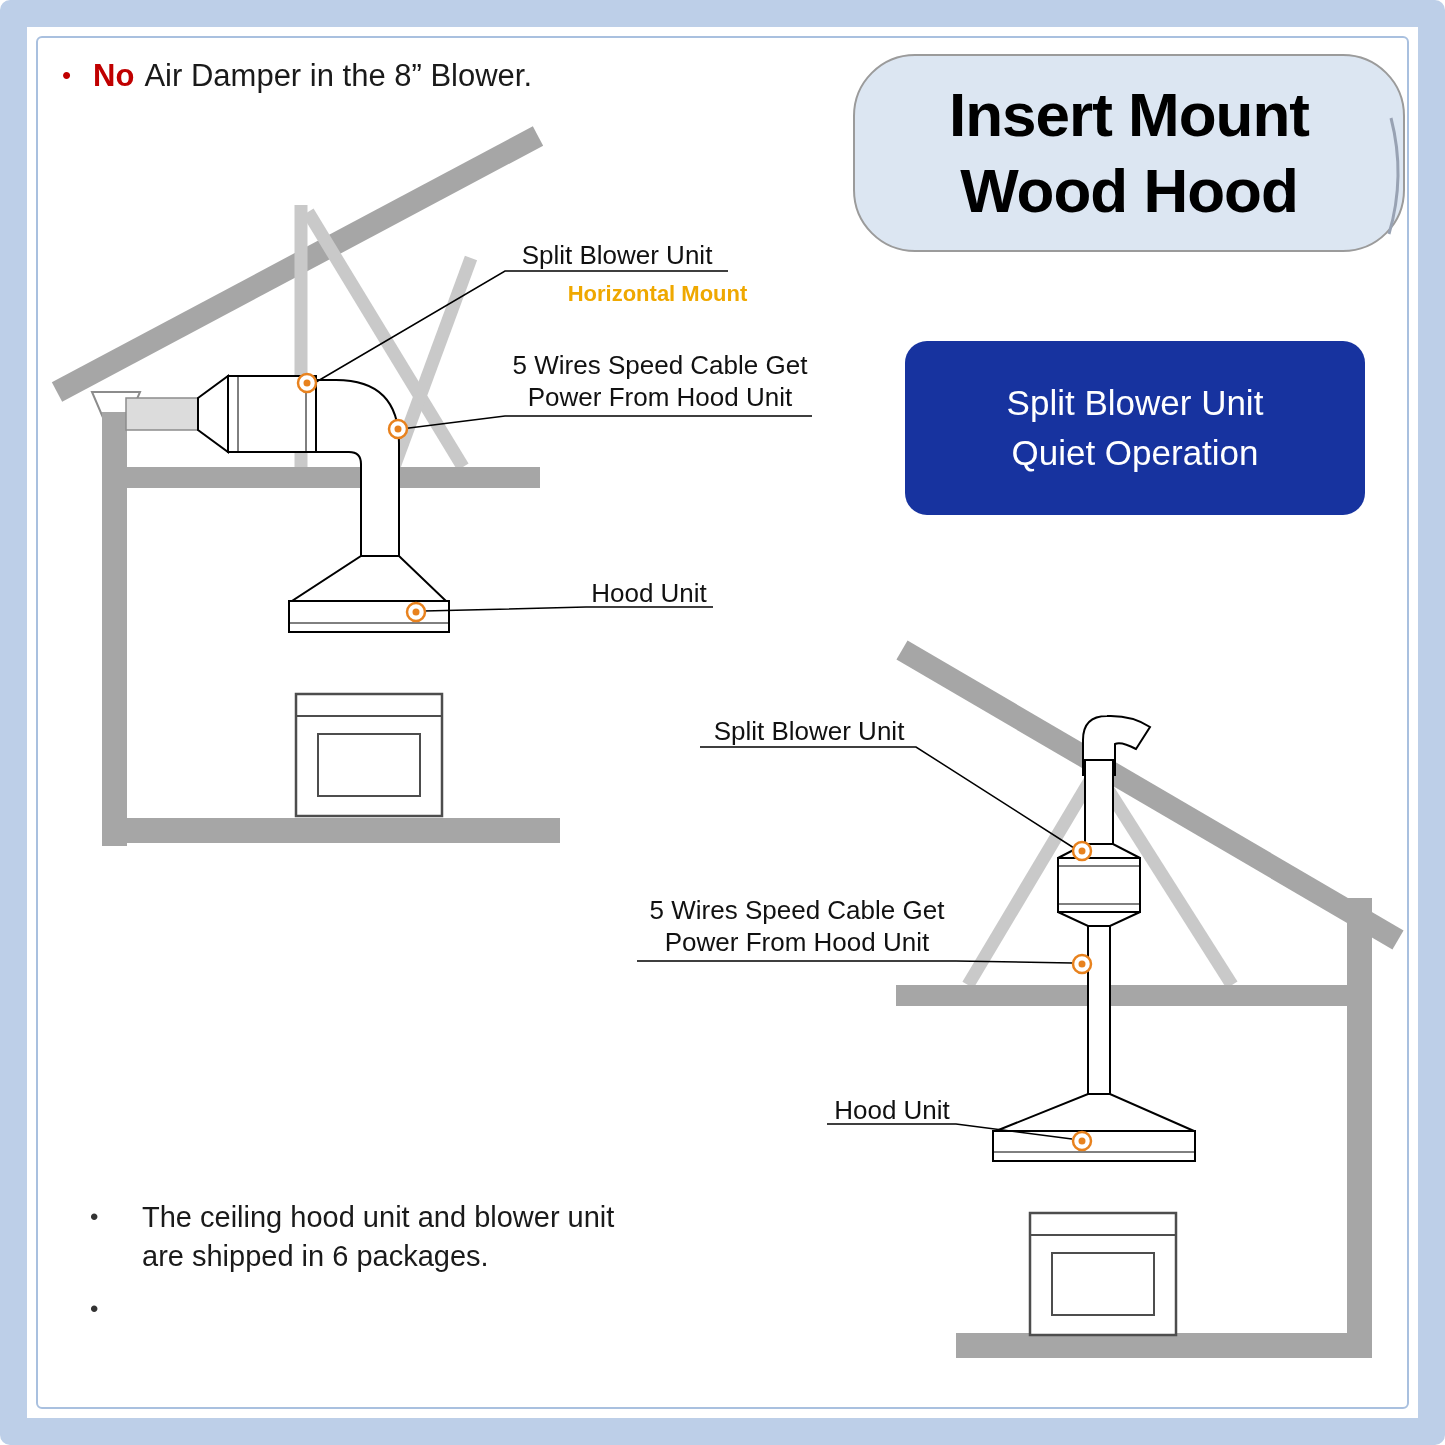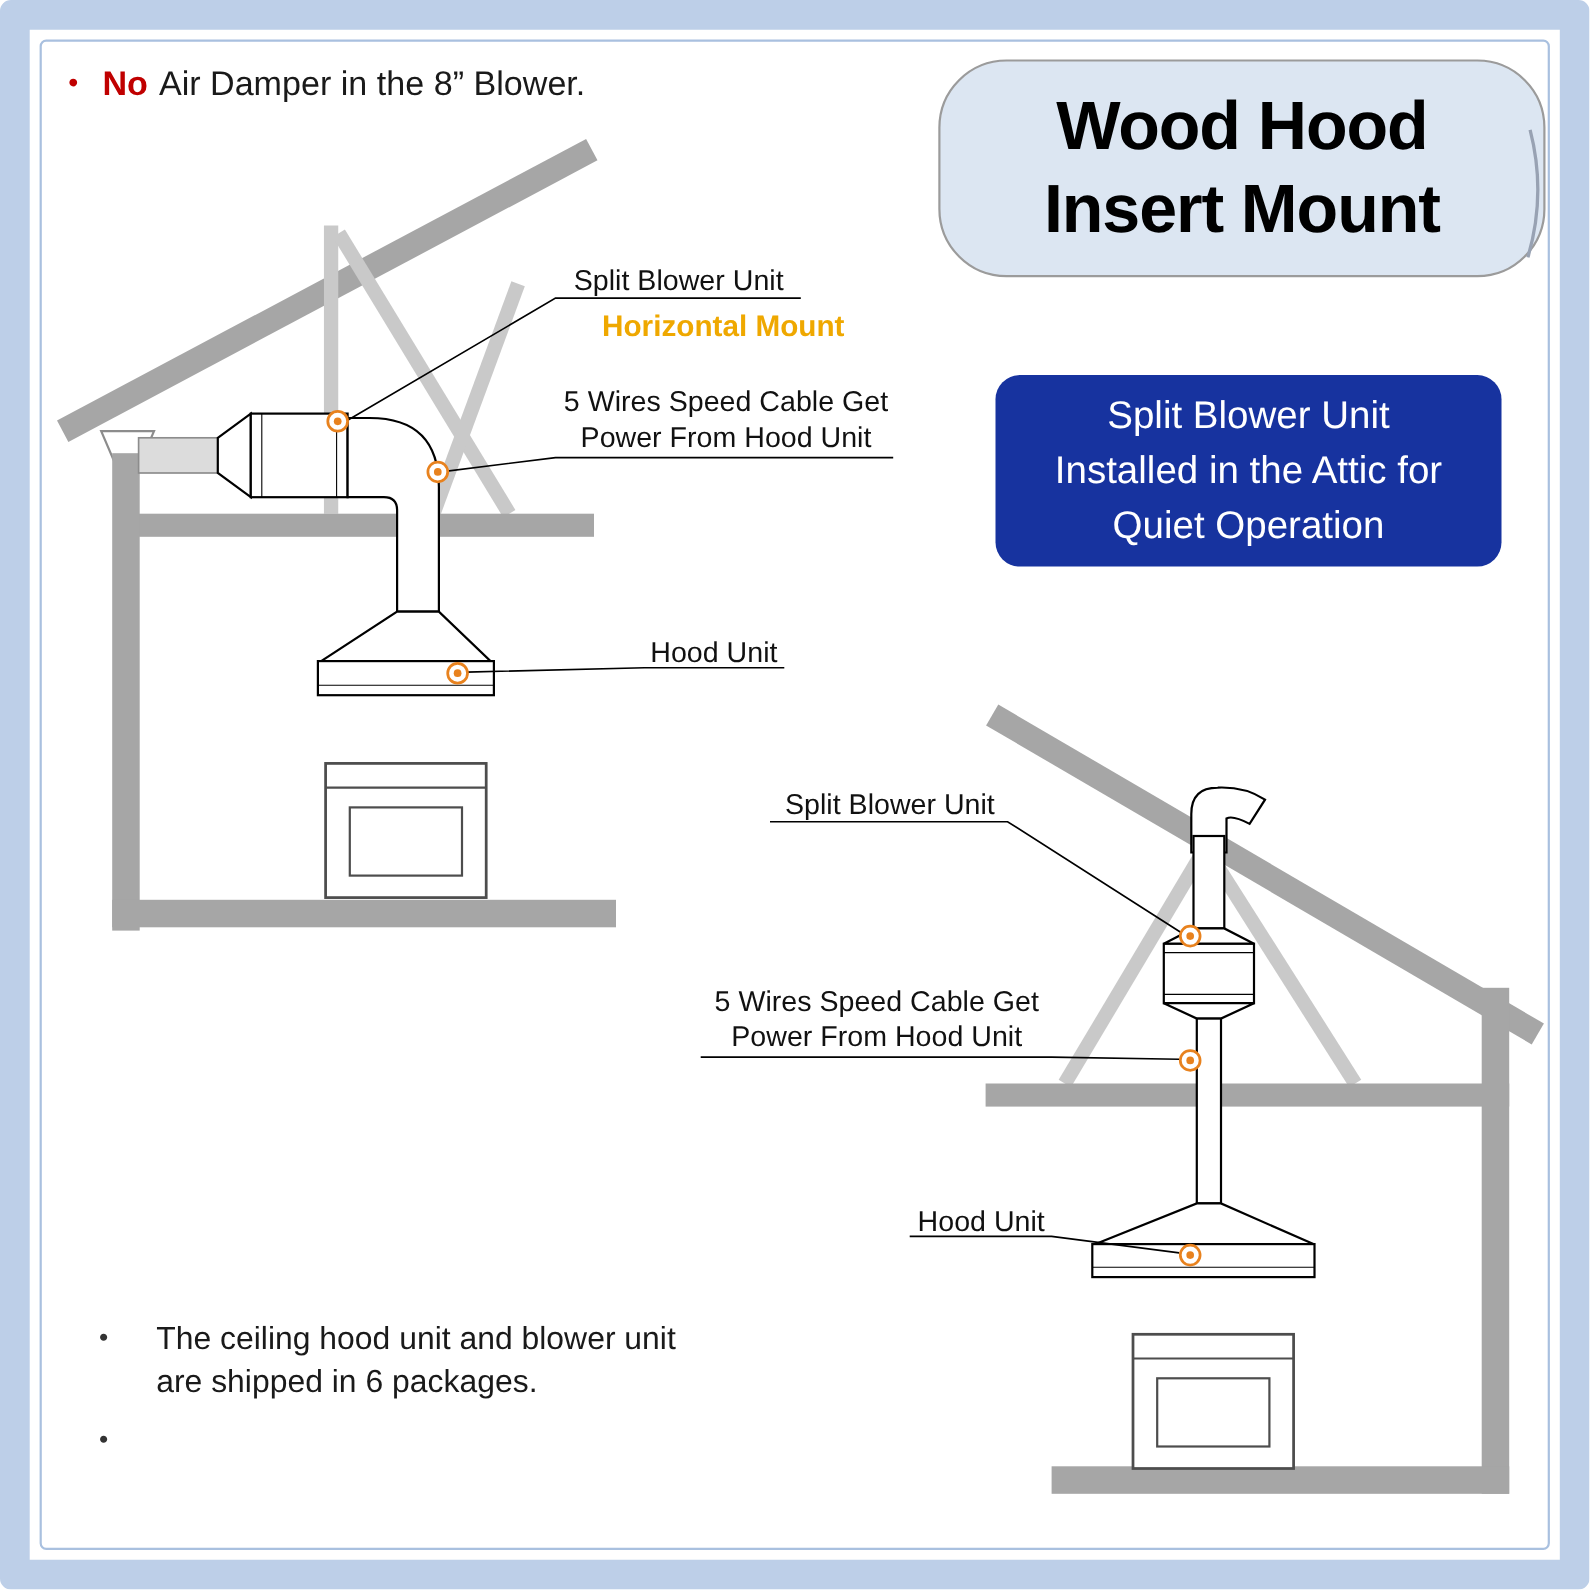--- a/index.html
+++ b/index.html
@@ -21,40 +21,39 @@
     background:#DCE6F2; border:2px solid #9B9B9B; border-radius:62px;
     display:flex; flex-direction:column; align-items:center; justify-content:center; }
   .title-bubble .t-line { font-size:62px; font-weight:bold; color:#000; line-height:1.22; letter-spacing:-1px; }
 
   .info-box { position:absolute; left:905px; top:341px; width:460px; height:174px;
     background:#17339F; border-radius:22px; color:#ffffff;
     display:flex; flex-direction:column; align-items:center; justify-content:center; }
   .info-box .i-line { font-size:35px; line-height:1.42; }
 
   .label { position:absolute; font-size:26px; color:#111; text-align:center; line-height:1.22; }
-  .mount-label { position:absolute; font-size:27px; font-weight:bold; color:#EFA800; text-align:center; }
+  .mount-label { position:absolute; font-size:22px; font-weight:bold; color:#EFA800; text-align:center; }
 
   .bottom-notes { position:absolute; left:90px; top:1198px; width:620px; }
   .note-item { display:flex; margin-bottom:14px; font-size:29px; color:#1a1a1a; line-height:1.35; }
   .note-item .nbullet { width:52px; flex:0 0 52px; font-size:24px; padding-top:3px; color:#333; }
   .note-item .ntext { width:520px; }
 </style>
 </head>
 <body>
 
 <div class="page">
 
   <div class="layer-bg">
     <div class="title-bubble">
+      <div class="t-line">Insert Mount</div>
       <div class="t-line">Wood Hood</div>
-      <div class="t-line">Insert Mount</div>
     </div>
     <div class="info-box">
       <div class="i-line">Split Blower Unit</div>
-      <div class="i-line">Installed in the Attic for</div>
       <div class="i-line">Quiet Operation</div>
     </div>
   </div>
 
   <svg class="layer-svg" viewBox="0 0 1445 1445">
 
     <g>
       <line x1="538" y1="136" x2="57" y2="392" stroke="#A6A6A6" stroke-width="22"></line>
       <polygon points="92,392 140,392 116,448" fill="#ffffff" stroke="#8C8C8C" stroke-width="2"></polygon>
       <g stroke="#C9C9C9" stroke-width="13">

